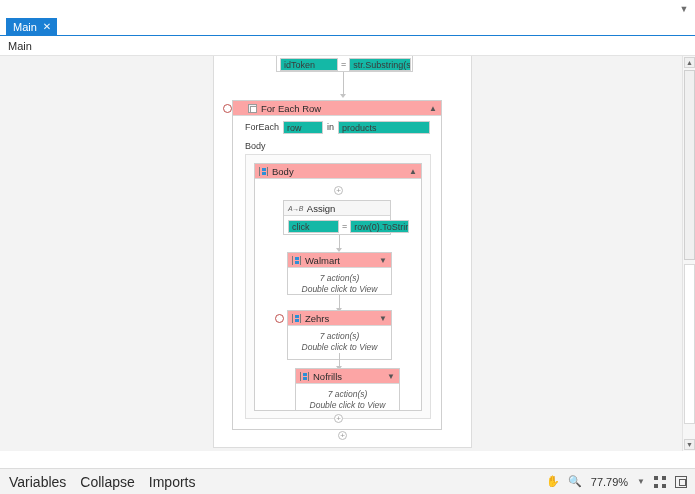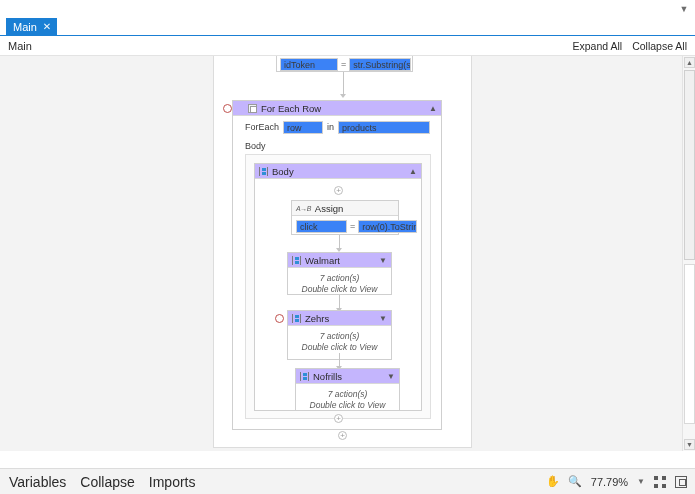--- a/index.html
+++ b/index.html
@@ -69,21 +69,21 @@
     border-bottom:1px solid #dcdcdc;
   }
 
   
   .act {
     background:#ffffff;
     border:1px solid #cfcfcf;
   }
   .act-hdr {
     height:15px;
-    background:#c4b5fd;
+    background:#fca5a5;
     border-bottom:1px solid #d8d8d8;
     display:flex; align-items:center;
     padding:0 4px;
     font-size:9.5px; color:#2b2b2b;
     gap:4px;
   }
   .act-hdr.plain { background:#f6f6f6; }
   .act-title { line-height:15px; white-space:nowrap; }
   .chev { margin-left:auto; font-size:8px; color:#555; line-height:15px; }
   .ic-seq {
@@ -108,21 +108,21 @@
     letter-spacing:-0.5px;
   }
   .bp {
     width:9px; height:9px; border-radius:50%;
     border:1.4px solid #c0504d; background:transparent;
     flex:0 0 auto;
   }
 
   
   .fld {
-    height:13px; border:1px solid #cfcfcf; background:#3b82f6;
+    height:13px; border:1px solid #cfcfcf; background:#14b8a6;
     display:flex; align-items:center; padding:0 3px;
     font-size:9px; color:#3a3a3a; white-space:nowrap; overflow:hidden;
   }
   .eq { font-size:9px; color:#555; padding:0 3px; line-height:13px; }
   .lbl { font-size:9px; color:#3a3a3a; line-height:13px; }
 
   
   .conn { position:absolute; width:1px; background:#c4c4c4; }
   .arrow {
     position:absolute; width:0; height:0;
@@ -209,24 +209,20 @@
 
   <div class="tabbar">
     <div class="tab">
       <span class="tab-label">Main</span>
       <span class="tab-close">✕</span>
     </div>
   </div>
 
   <div class="crumbrow">
     <div class="crumb">Main</div>
-    <div class="crumb-actions">
-      <span>Expand All</span>
-      <span>Collapse All</span>
-    </div>
   </div>
 
   <div class="canvas-outer">
     <div class="canvas-page">
 
       <div class="act" style="position:absolute; left:62px; top:-8px; width:137px; height:24px;">
         <div style="position:absolute; left:3px; top:9px; display:flex; align-items:center; width:131px;">
           <div class="fld" style="width:58px;">
             <span>idToken</span>
           </div>
@@ -266,21 +262,21 @@
 
           <div class="act" style="position:absolute; left:8px; top:8px; width:168px; height:248px;">
             <div class="act-hdr">
               <span class="ic-seq"></span>
               <span class="act-title">Body</span>
               <span class="chev">▲</span>
             </div>
 
             <div class="plus" style="left:79px; top:22px;">+</div>
 
-            <div class="act" style="position:absolute; left:36px; top:36px; width:108px; height:35px;">
+            <div class="act" style="position:absolute; left:28px; top:36px; width:108px; height:35px;">
               <div class="act-hdr plain">
                 <span class="ic-assign">A→B</span>
                 <span class="act-title">Assign</span>
               </div>
               <div style="position:absolute; left:4px; top:19px; display:flex; align-items:center; width:121px;">
                 <div class="fld" style="width:52px;">
                   <span>click</span>
                 </div>
                 <span class="eq">=</span>
                 <div class="fld" style="width:60px;">

